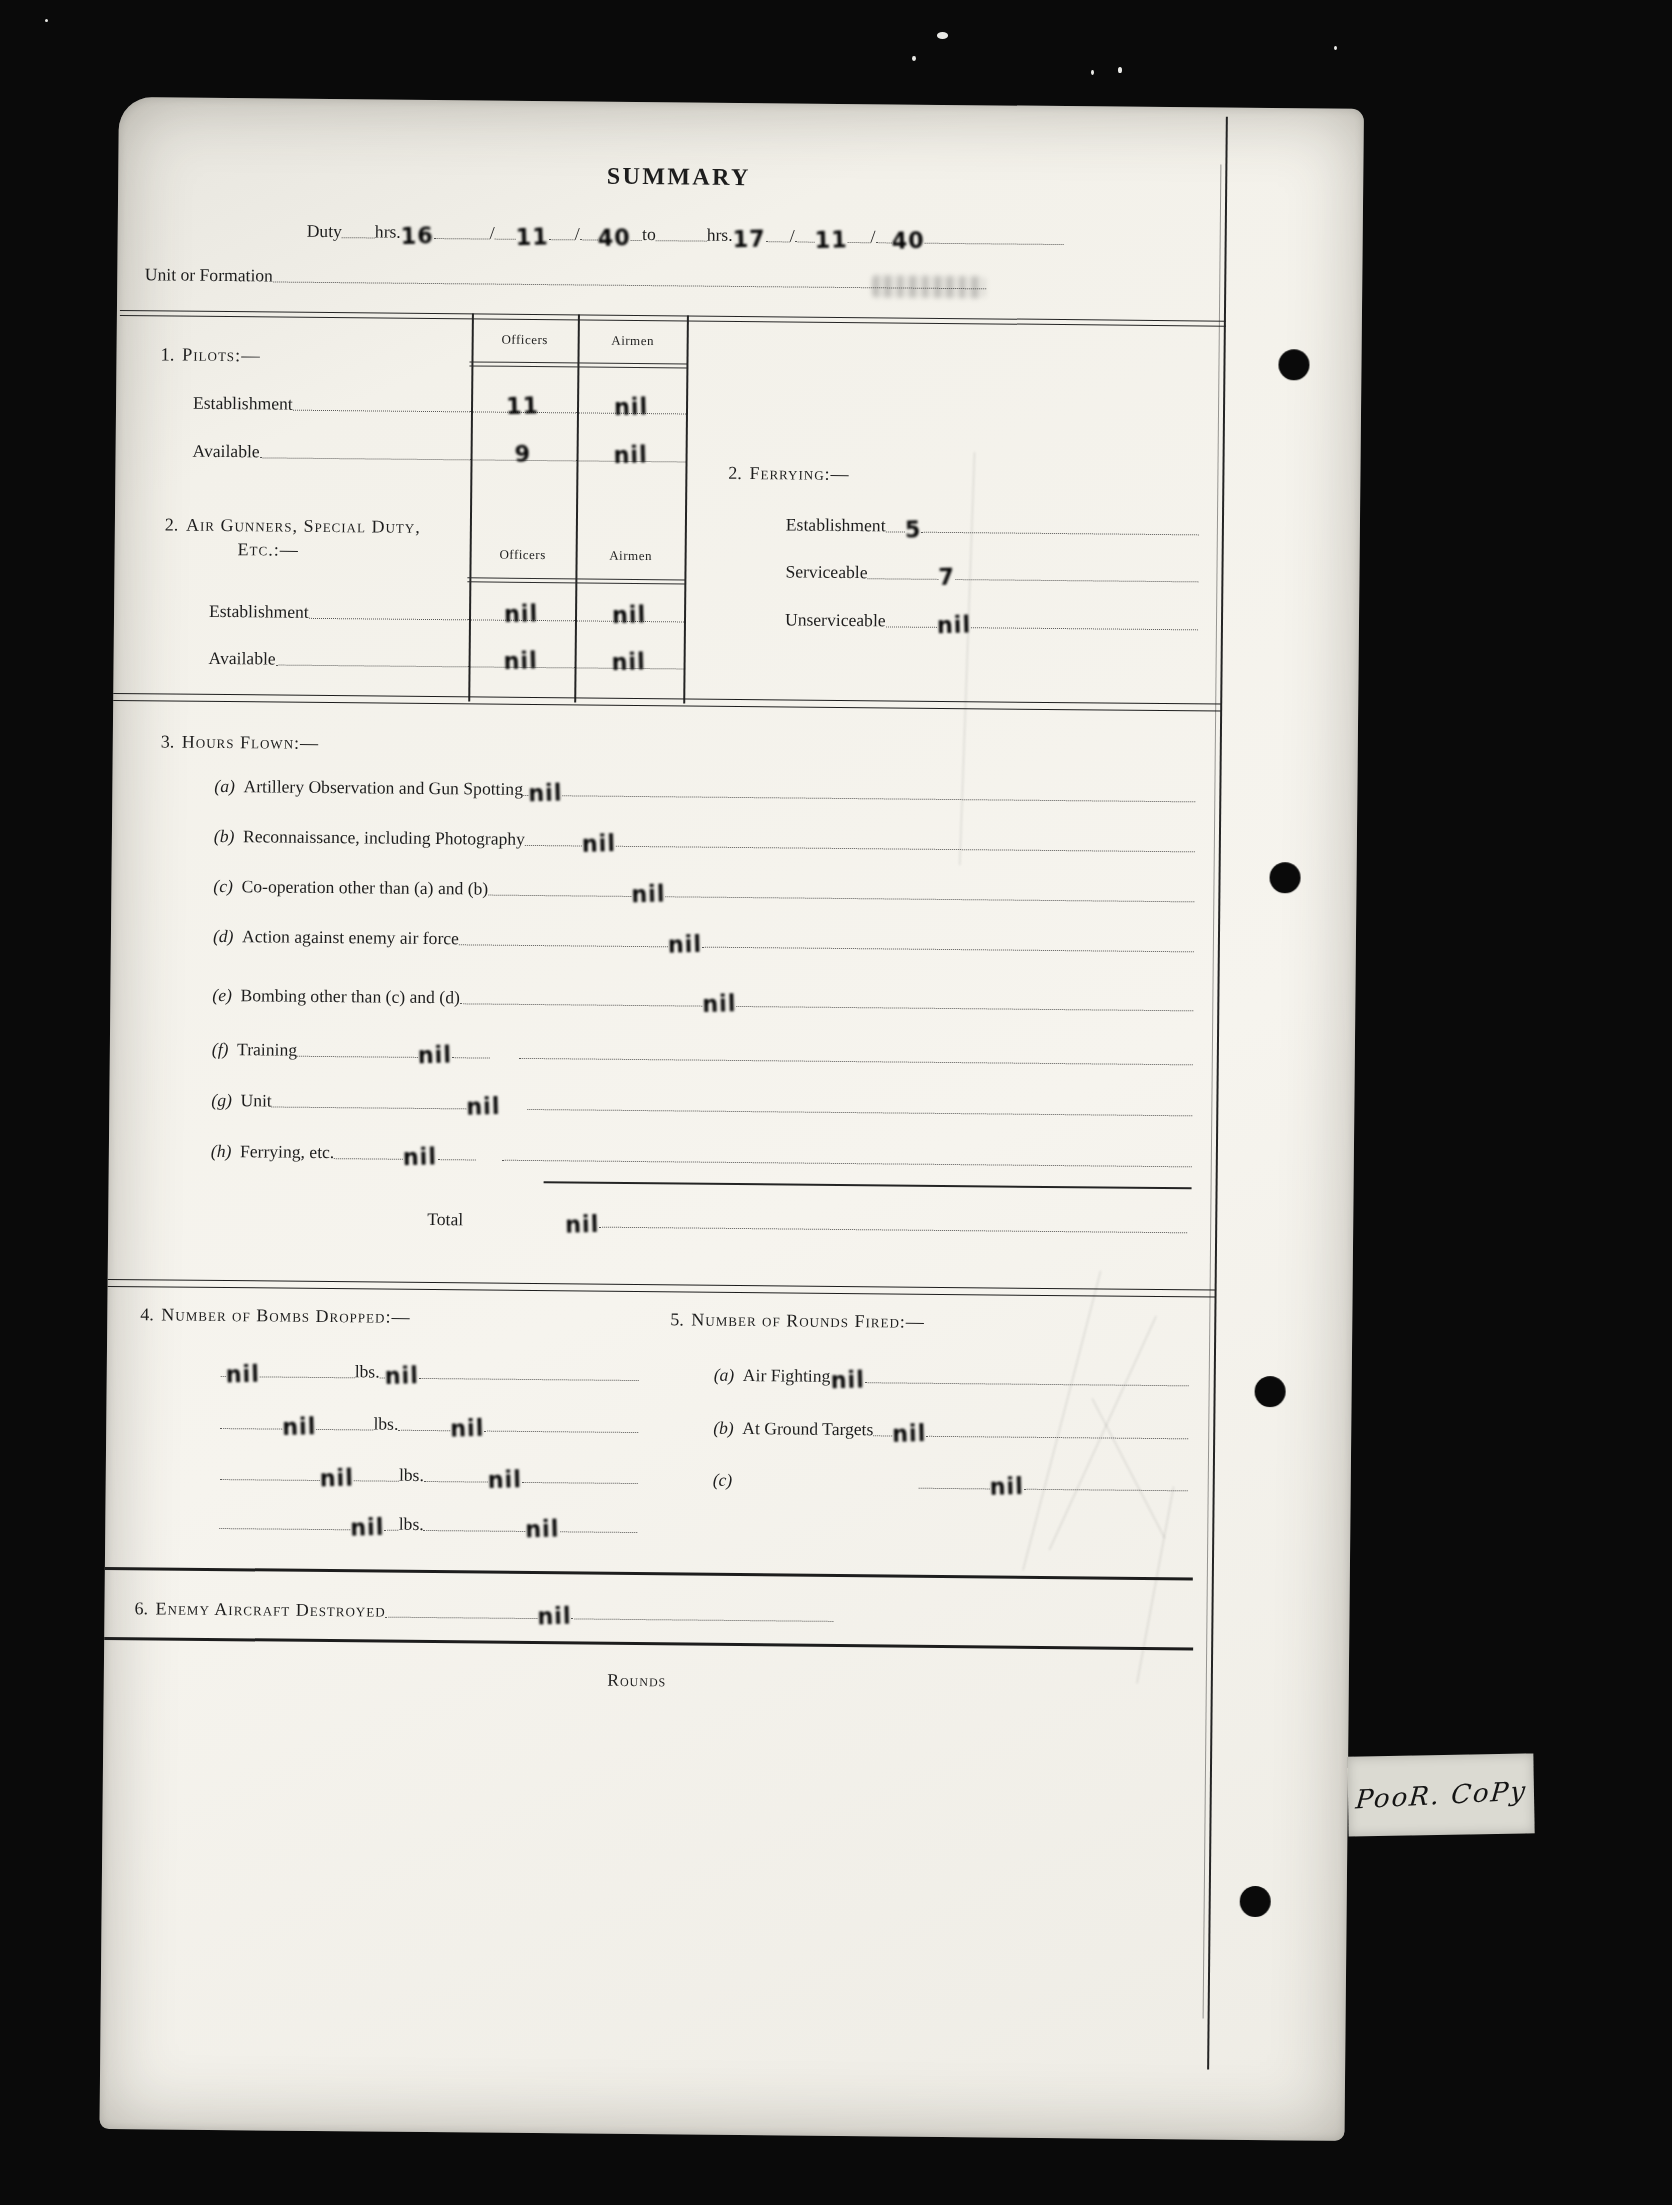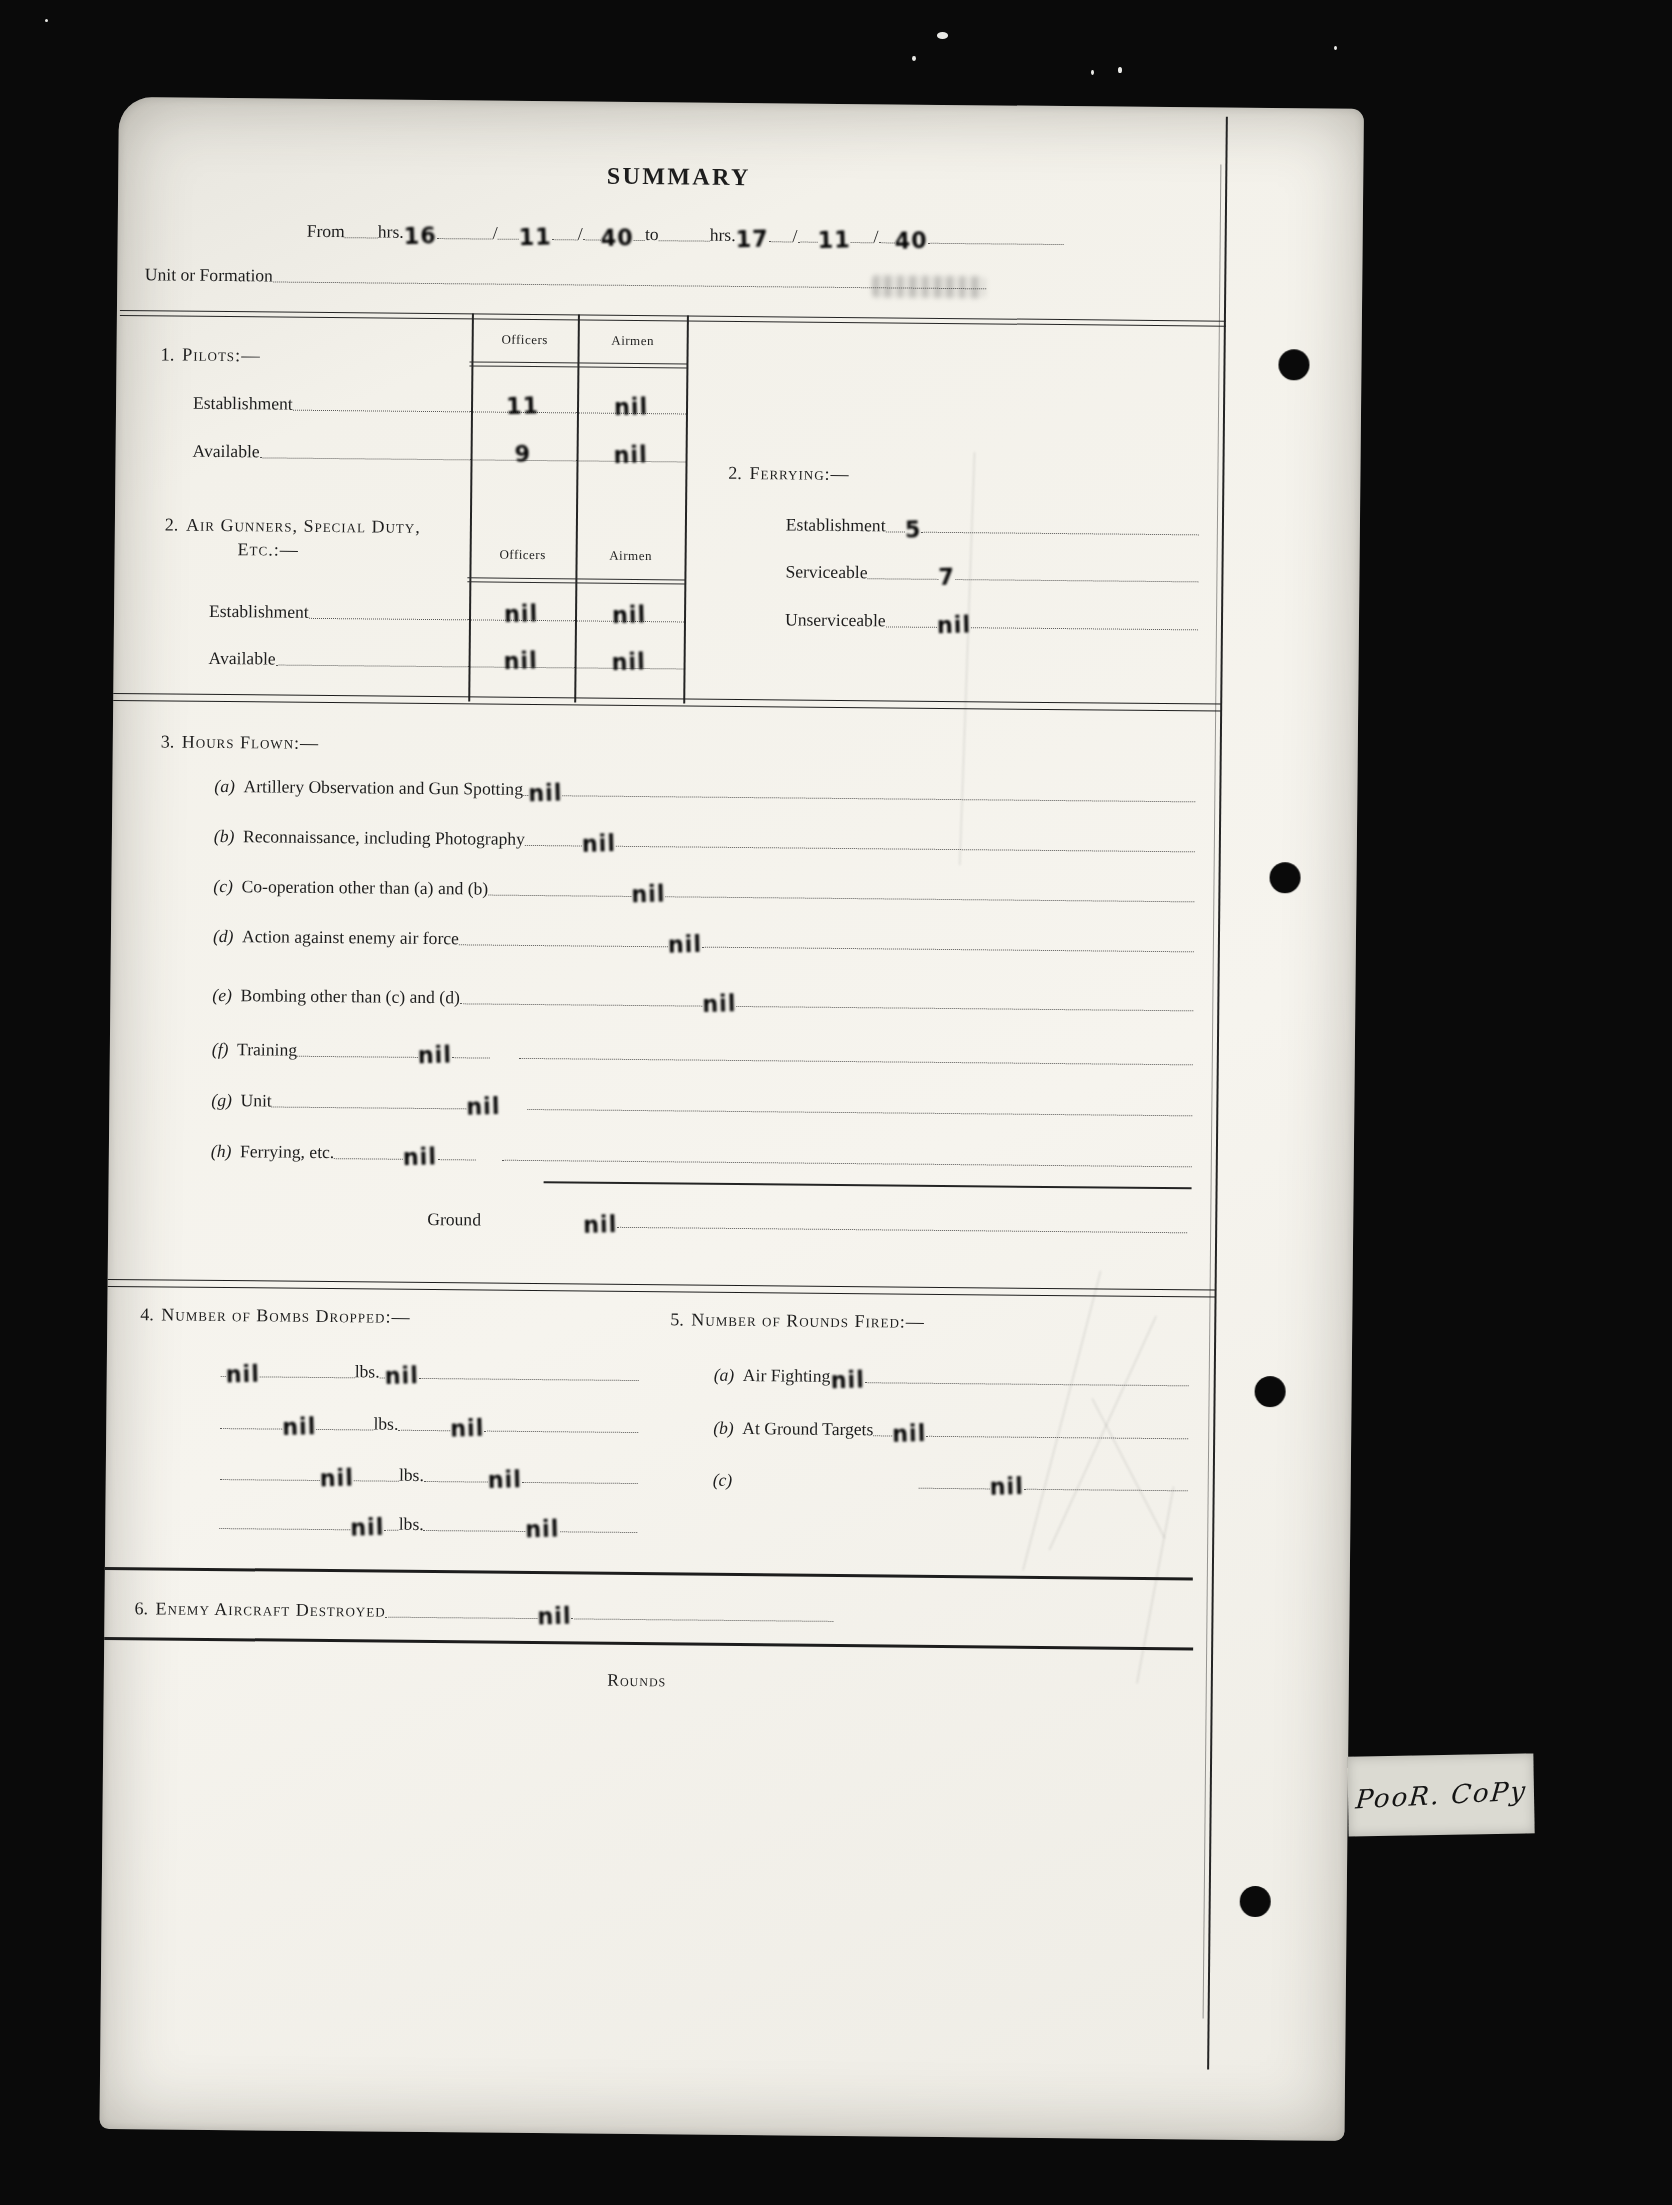--- a/index.html
+++ b/index.html
@@ -43,21 +43,21 @@
 </head>
 <body>
 
 <div class="canvas">
 
   <div class="page">
 
     <div class="title" style="left:418px;top:61px;width:285px;">SUMMARY</div>
 
     <div class="row" style="left:189px;top:120px;width:757px;">
-      <span class="lb">From</span>
+      <span class="lb">Duty</span>
       <i class="d" style="width:33px"></i>
       <span class="lb">hrs.</span>
       <b class="st">16</b>
       <i class="d" style="width:56px"></i>
       <span class="lb">/</span>
       <i class="d" style="width:21px"></i>
       <b class="st">11</b>
       <i class="d" style="width:26px"></i>
       <span class="lb">/</span>
       <i class="d" style="width:18px"></i>
@@ -239,21 +239,21 @@
       <span class="lb">Ferrying, etc.</span>
       <i class="d" style="width:69px"></i>
       <b class="st">nil</b>
       <i class="d" style="width:38px"></i>
       <i class="gap" style="width:26px"></i>
       <i class="df"></i>
     </div>
     <div class="sr2" style="left:435px;top:1080px;width:648px;"></div>
 
     <div class="row" style="left:319px;top:1107px;width:760px;">
-      <span class="lb">Ground</span>
+      <span class="lb">Total</span>
       <i class="gap" style="width:102px"></i>
       <b class="st">nil</b>
       <i class="df"></i>
     </div>
 
     <div class="dr2" style="left:0;top:1182px;width:1108px;"></div>
 
     <div class="row" style="left:33px;top:1207px;">
       <span class="no" style="font-size:18px;">4.</span>
       <span class="sc" style="font-size:18px;">Number of Bombs Dropped:—</span>

